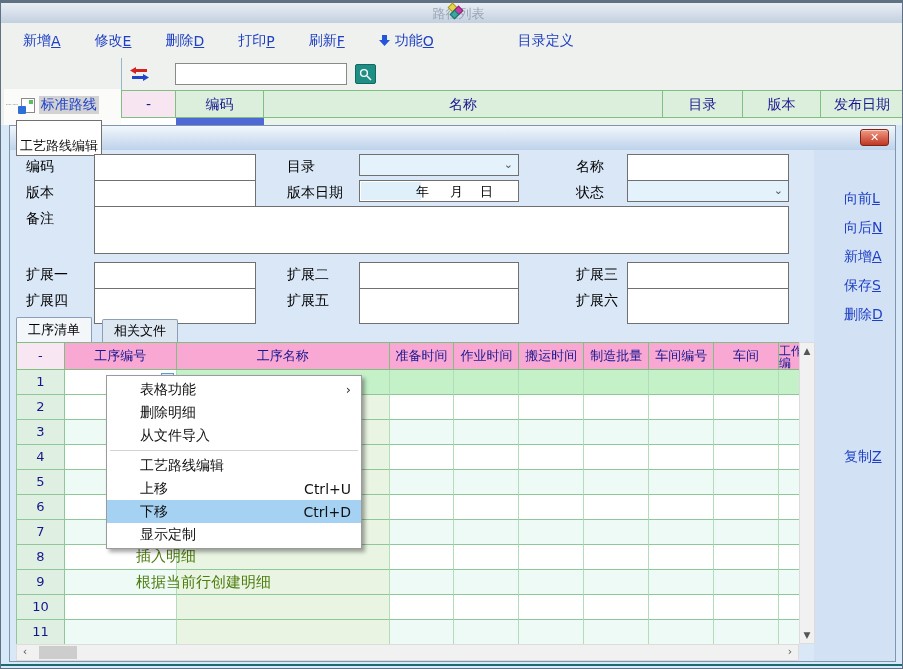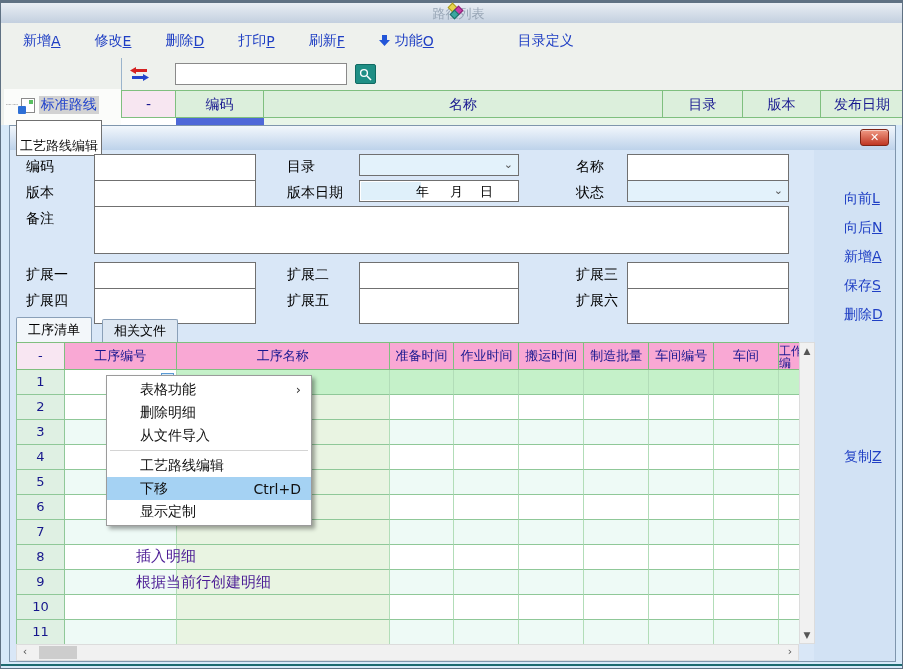--- a/index.html
+++ b/index.html
@@ -113,32 +113,32 @@
              background:#f1f1f1; border:1px solid #dcdcdc; }
   .vscroll .arr { position:absolute; left:0; width:14px; height:16px; color:#555; font-size:9px;
                   text-align:center; line-height:16px; }
   .hscroll { position:absolute; left:6px; top:518px; width:783px; height:17px;
              background:#f1f1f1; border:1px solid #dcdcdc; }
   .hscroll .arr { position:absolute; top:0; width:16px; height:15px; color:#555; font-size:11px;
                   text-align:center; line-height:14px; }
   .hthumb { position:absolute; left:22px; top:1px; width:38px; height:13px; background:#cdcdcd; }
 
   
-  .ctxmenu { position:absolute; left:105px; top:374px; width:206px; background:#fff;
+  .ctxmenu { position:absolute; left:105px; top:374px; width:256px; background:#fff;
              border:1px solid #9b9b9b; box-shadow:3px 3px 4px rgba(0,0,0,.35); z-index:50;
              padding:2px 0; }
   .mi { height:23px; display:flex; align-items:center; font-size:14px; color:#111;
         padding-left:33px; padding-right:10px; position:relative; }
   .mi.hl { background:#a5d2f3; }
   .mi .sc { margin-left:auto; }
   .mi .subarr { position:absolute; right:10px; color:#333; font-size:13px; }
   .msep { height:1px; background:#d4d4d4; margin:3px 3px; }
 
   
-  .redact { position:absolute; color:#4c1d95; font-size:15px; z-index:40; }
+  .redact { position:absolute; color:#4d7c0f; font-size:15px; z-index:40; }
 
   
   .side-strip { position:absolute; top:124px; width:8px; height:537px; background:#d7e9f9; }
   .bottom-strip { position:absolute; left:0; top:661px; width:903px; height:8px; background:#d7e9f9; }
   .bottom-strip .line { position:absolute; left:0; top:2px; width:100%; height:2px; background:#1d6b70; }
 </style>
 </head>
 <body>
 
 <div class="screen">
@@ -464,20 +464,24 @@
     <div class="mi">
         <span>删除明细</span>
       </div>
     <div class="mi">
         <span>从文件导入</span>
       </div>
     <div class="msep"></div>
     <div class="mi">
         <span>工艺路线编辑</span>
       </div>
+    <div class="mi">
+        <span>上移</span>
+        <span class="sc">Ctrl+U</span>
+      </div>
     <div class="mi hl">
         <span>下移</span>
         <span class="sc">Ctrl+D</span>
       </div>
     <div class="mi">
         <span>显示定制</span>
       </div>
   </div>
 
   <div class="redact" style="left:135px; top:546px">插入明细</div>

